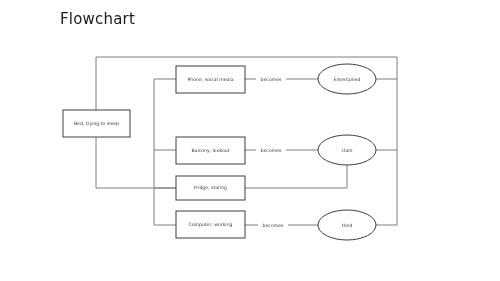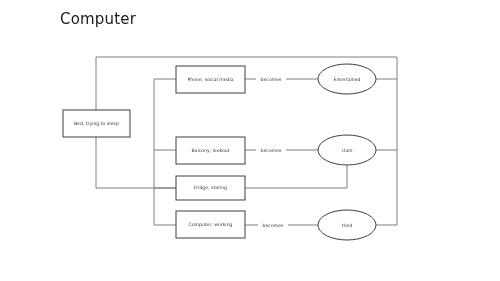--- a/index.html
+++ b/index.html
@@ -60,21 +60,21 @@
     fill: #3a3a3a;
     text-anchor: middle;
     dominant-baseline: middle;
   }
 </style>
 </head>
 <body>
 
 <div id="canvas">
 
-  <div id="title">Computer</div>
+  <div id="title">Flowchart</div>
 
   <svg id="diagram" viewBox="0 0 500 281">
 
     <g>
 
       <path class="edge" d="M 397 57 L 96 57"></path>
 
       <path class="edge" d="M 96 57 L 96 110"></path>
       <path class="edge" d="M 96 137 L 96 188"></path>
 

